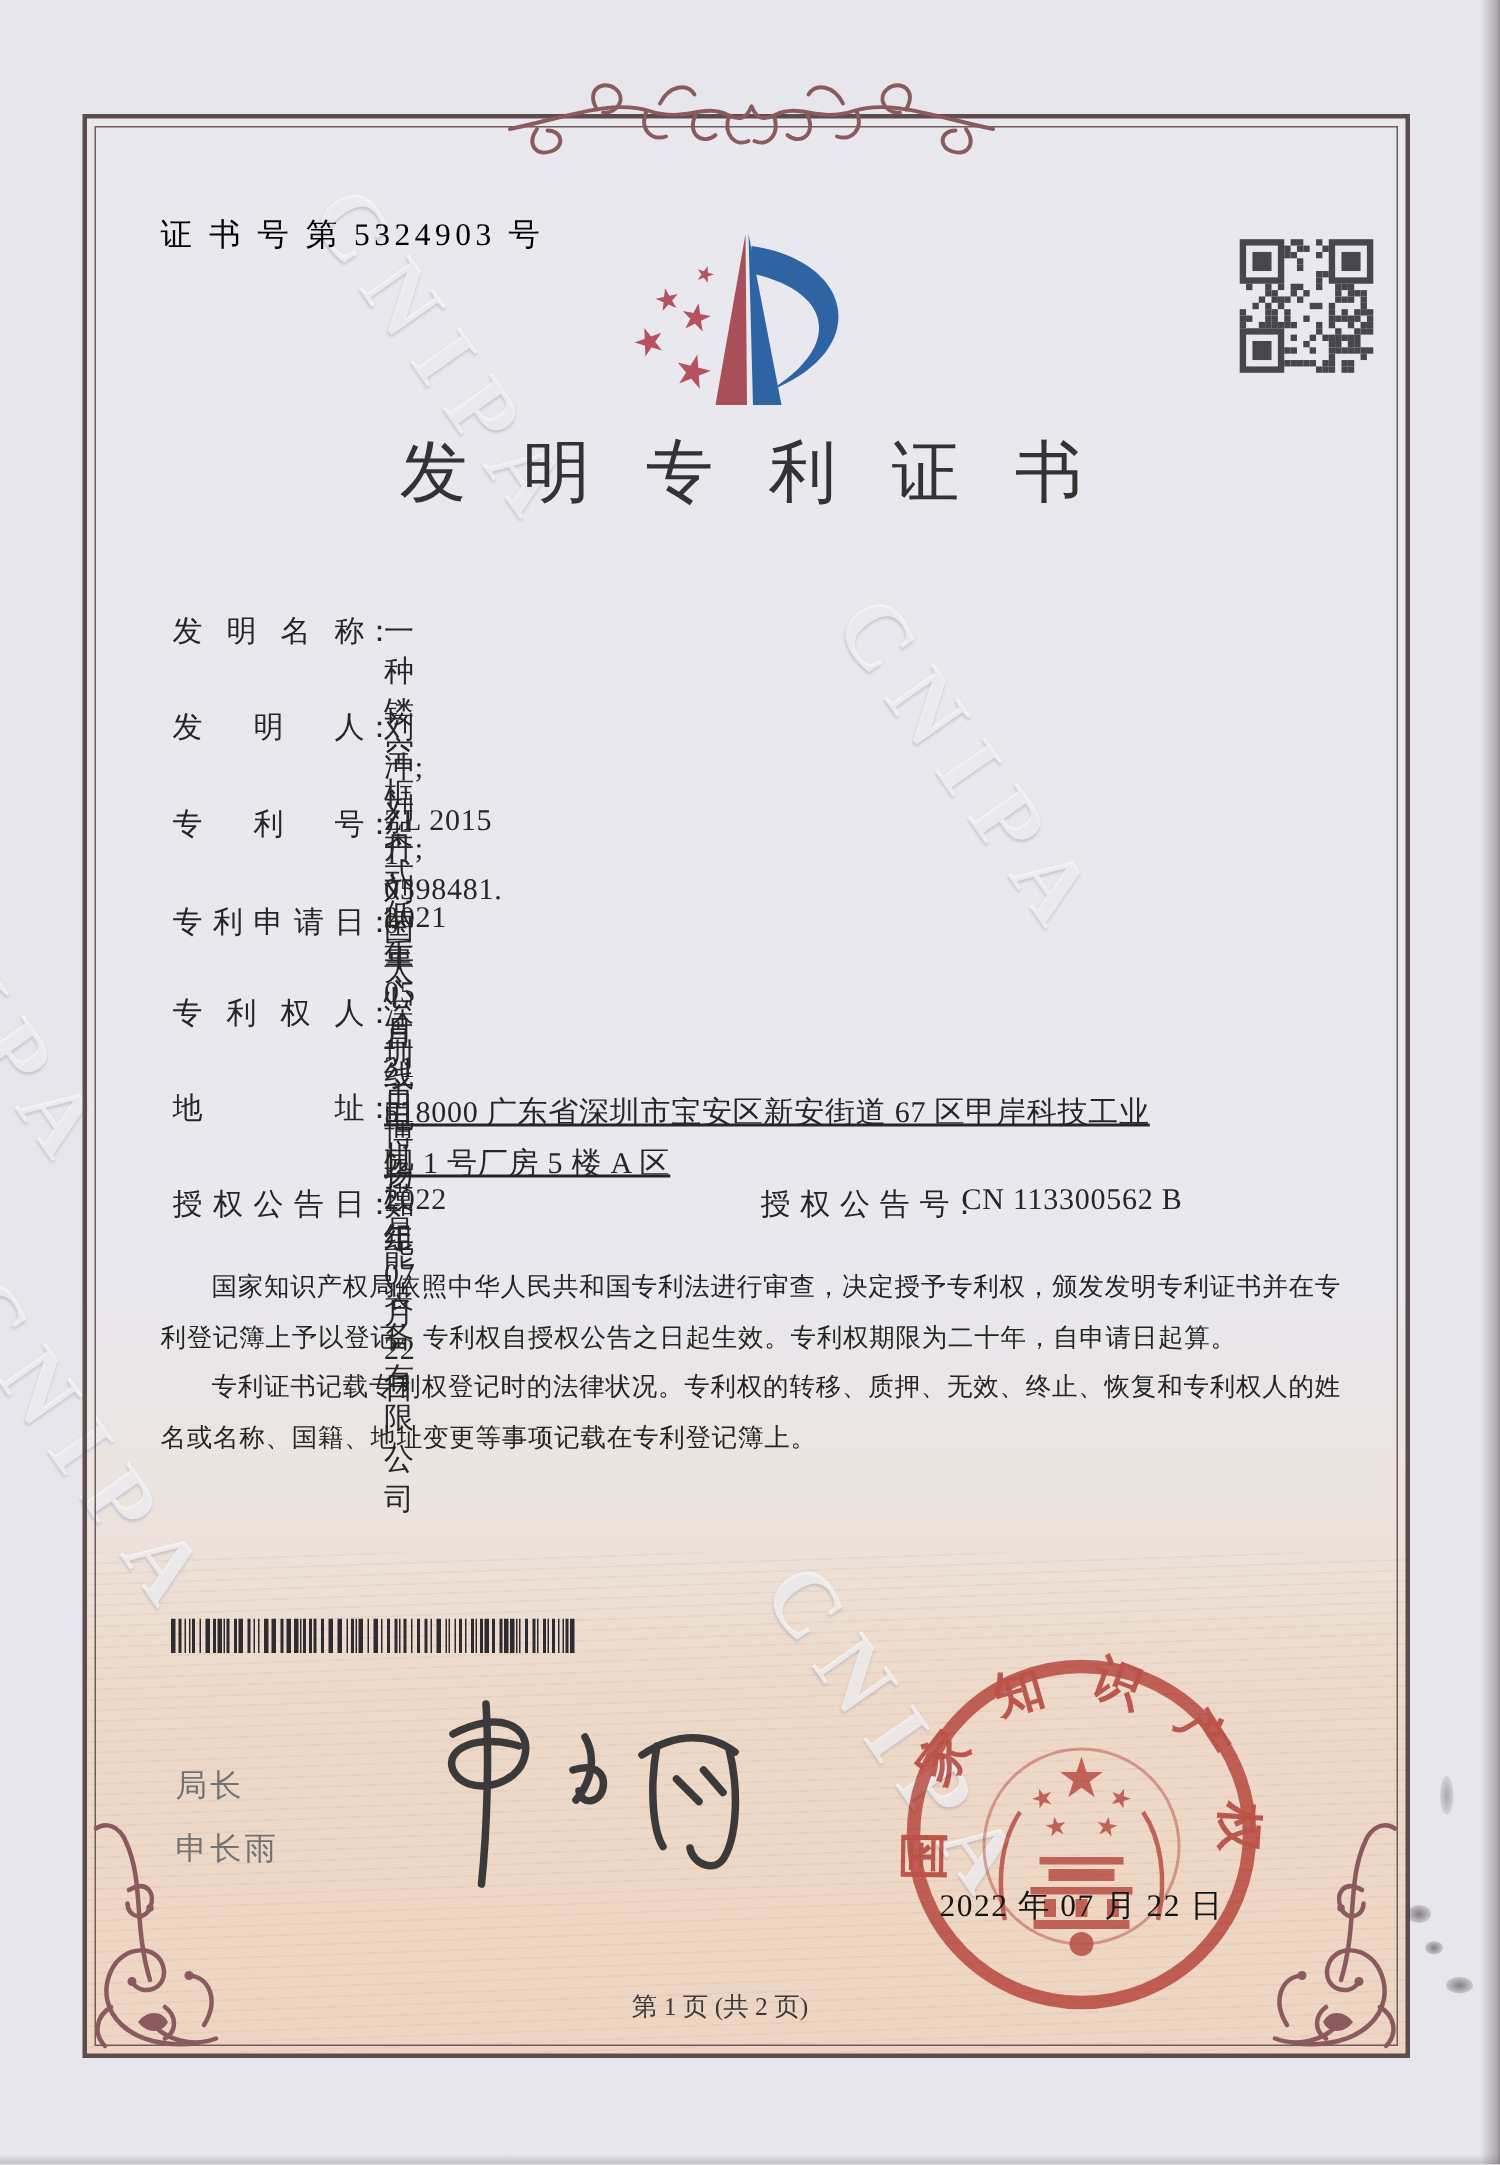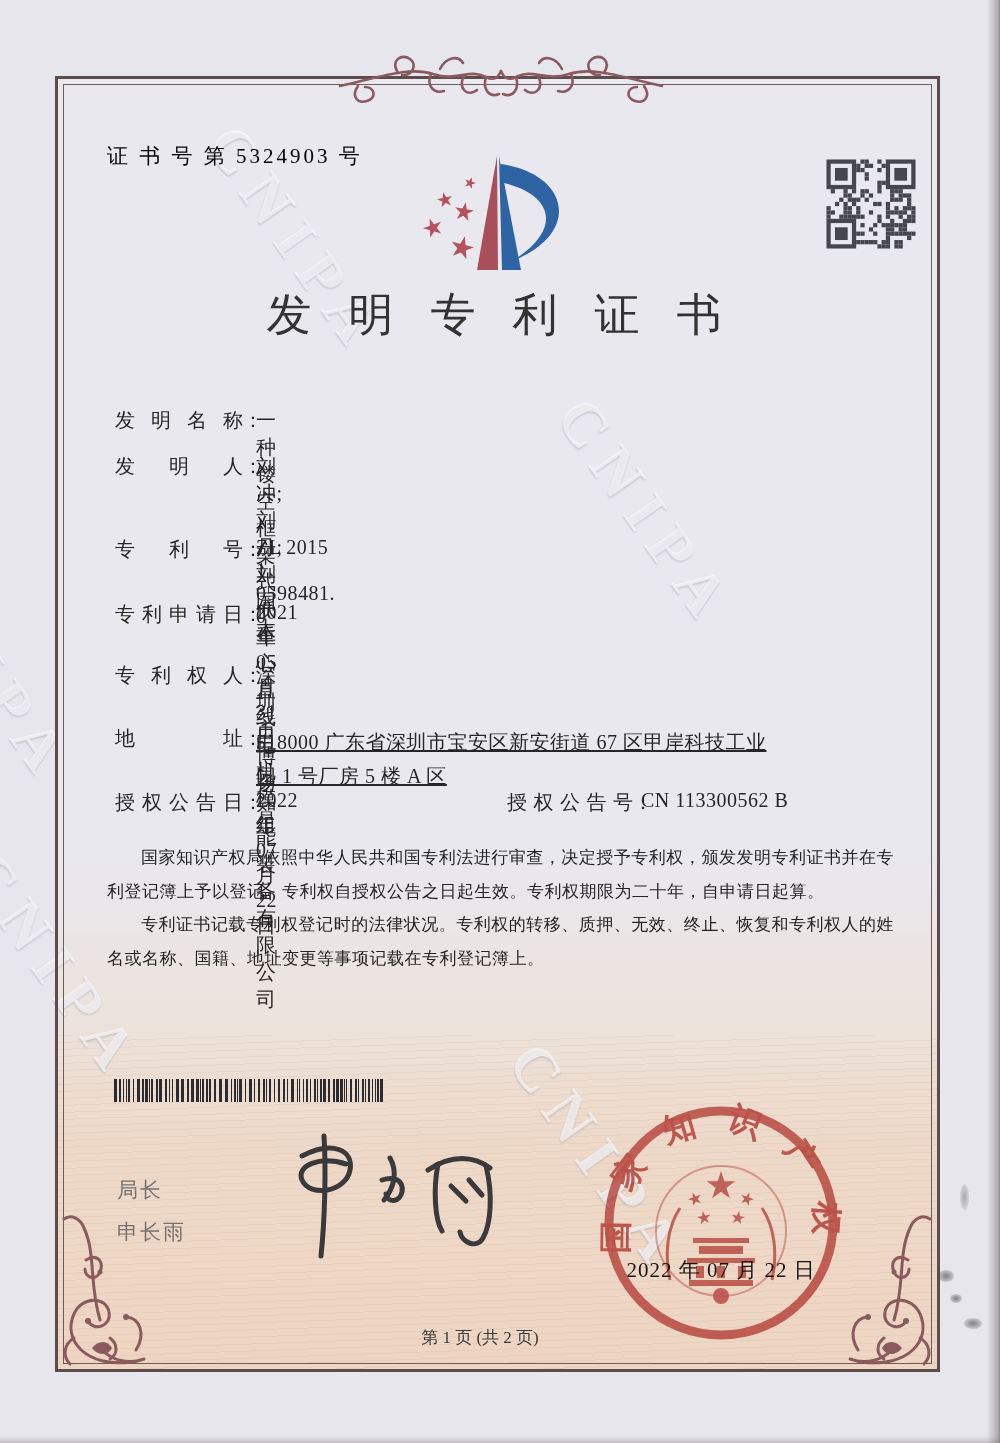--- a/index.html
+++ b/index.html
@@ -287,21 +287,21 @@
       <rect x="4" y="18" width="3" height="3" fill="#46464e"></rect>
     </svg>
 
   <div class="title">发明专利证书</div>
 
   <div class="fields">
     <div class="frow" style="top:407px;">
       <span class="flabel">发明名称</span><span class="fcolon">：</span>
       <span class="fvalue">一种镂空框架式低重心直线电机模组</span>
     </div>
-    <div class="frow" style="top:453px;">
+    <div class="frow" style="top:471px;">
       <span class="flabel">发明人</span><span class="fcolon">：</span>
       <span class="fvalue">刘冲;刘丹;刘国太</span>
     </div>
     <div class="frow" style="top:536px;">
       <span class="flabel">专利号</span><span class="fcolon">：</span>
       <span class="fvalue">ZL 2015 1 0598481. 0</span>
     </div>
     <div class="frow" style="top:601px;">
       <span class="flabel">专利申请日</span><span class="fcolon">：</span>
       <span class="fvalue">2021 年 05 月 31 日</span>

